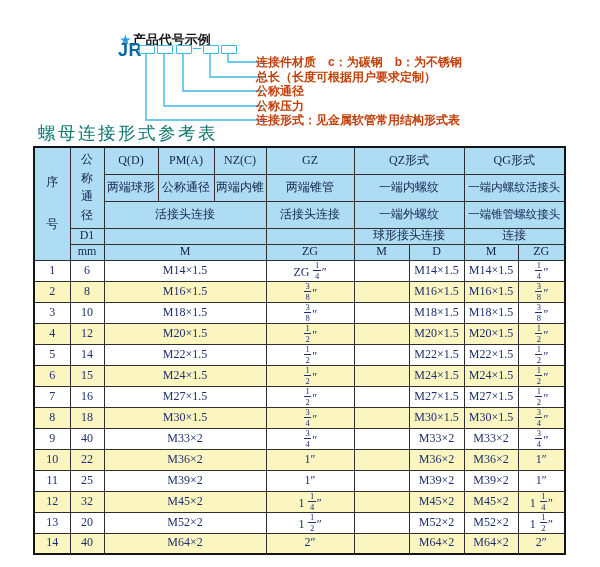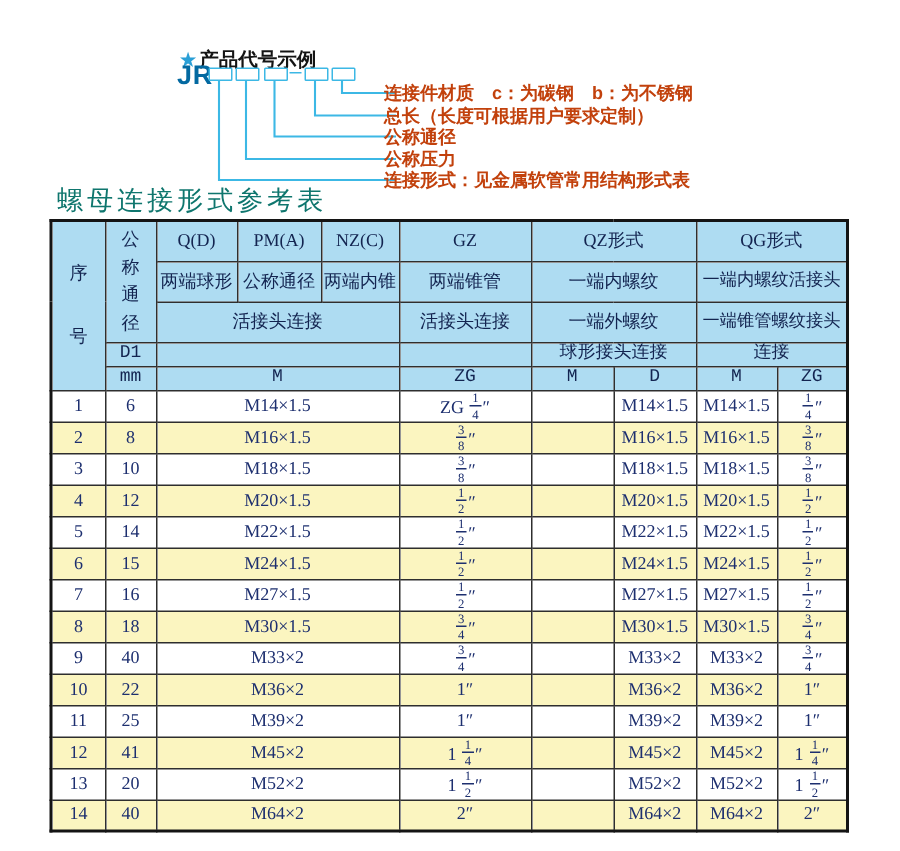--- a/index.html
+++ b/index.html
@@ -30,21 +30,21 @@
                font-size:17.5px;color:#0f766e;letter-spacing:2.5px;white-space:nowrap;}
 
   
   table{position:absolute;left:33px;top:146px;width:531px;border-collapse:collapse;
         table-layout:fixed;border:2px solid #141414;
         font-family:"Liberation Serif",serif;color:var(--ink);}
   th,td{border:1px solid var(--border);padding:0;text-align:center;vertical-align:middle;
         font-weight:normal;line-height:1.15;overflow:hidden;}
   thead th{background:var(--head-bg);color:var(--head-ink);font-size:12px;}
   thead th.sm{font-size:11.5px;}
-  tr.hr123{height:27px;} tr.hr45{height:16px;font-family:Liberation Mono, monospace;}
+  tr.hr123{height:27px;} tr.hr45{height:16px;}
   tbody tr{height:21px;}
   tbody td{font-size:12px;}
   tbody tr.odd{background:#ffffff;} tbody tr.even{background:var(--row-yellow);}
   th.rel{position:relative;}
   .fillv{position:absolute;inset:0;display:flex;flex-direction:column;
          justify-content:space-evenly;align-items:center;}
   .fillv span{display:block;font-size:12px;}
 
   
   .frac{display:inline-block;vertical-align:-3px;text-align:center;line-height:1;
@@ -257,21 +257,21 @@
         <td>25</td>
         <td colspan="3">M39×2</td>
         <td>1″</td>
         <td></td>
         <td>M39×2</td>
         <td>M39×2</td>
         <td>1″</td>
       </tr>
       <tr class="even">
         <td>12</td>
-        <td>41</td>
+        <td>32</td>
         <td colspan="3">M45×2</td>
         <td>1 <span class="frac"><span class="fn">1</span><span class="fd">4</span></span>″</td>
         <td></td>
         <td>M45×2</td>
         <td>M45×2</td>
         <td>1 <span class="frac"><span class="fn">1</span><span class="fd">4</span></span>″</td>
       </tr>
       <tr class="odd">
         <td>13</td>
         <td>20</td>

